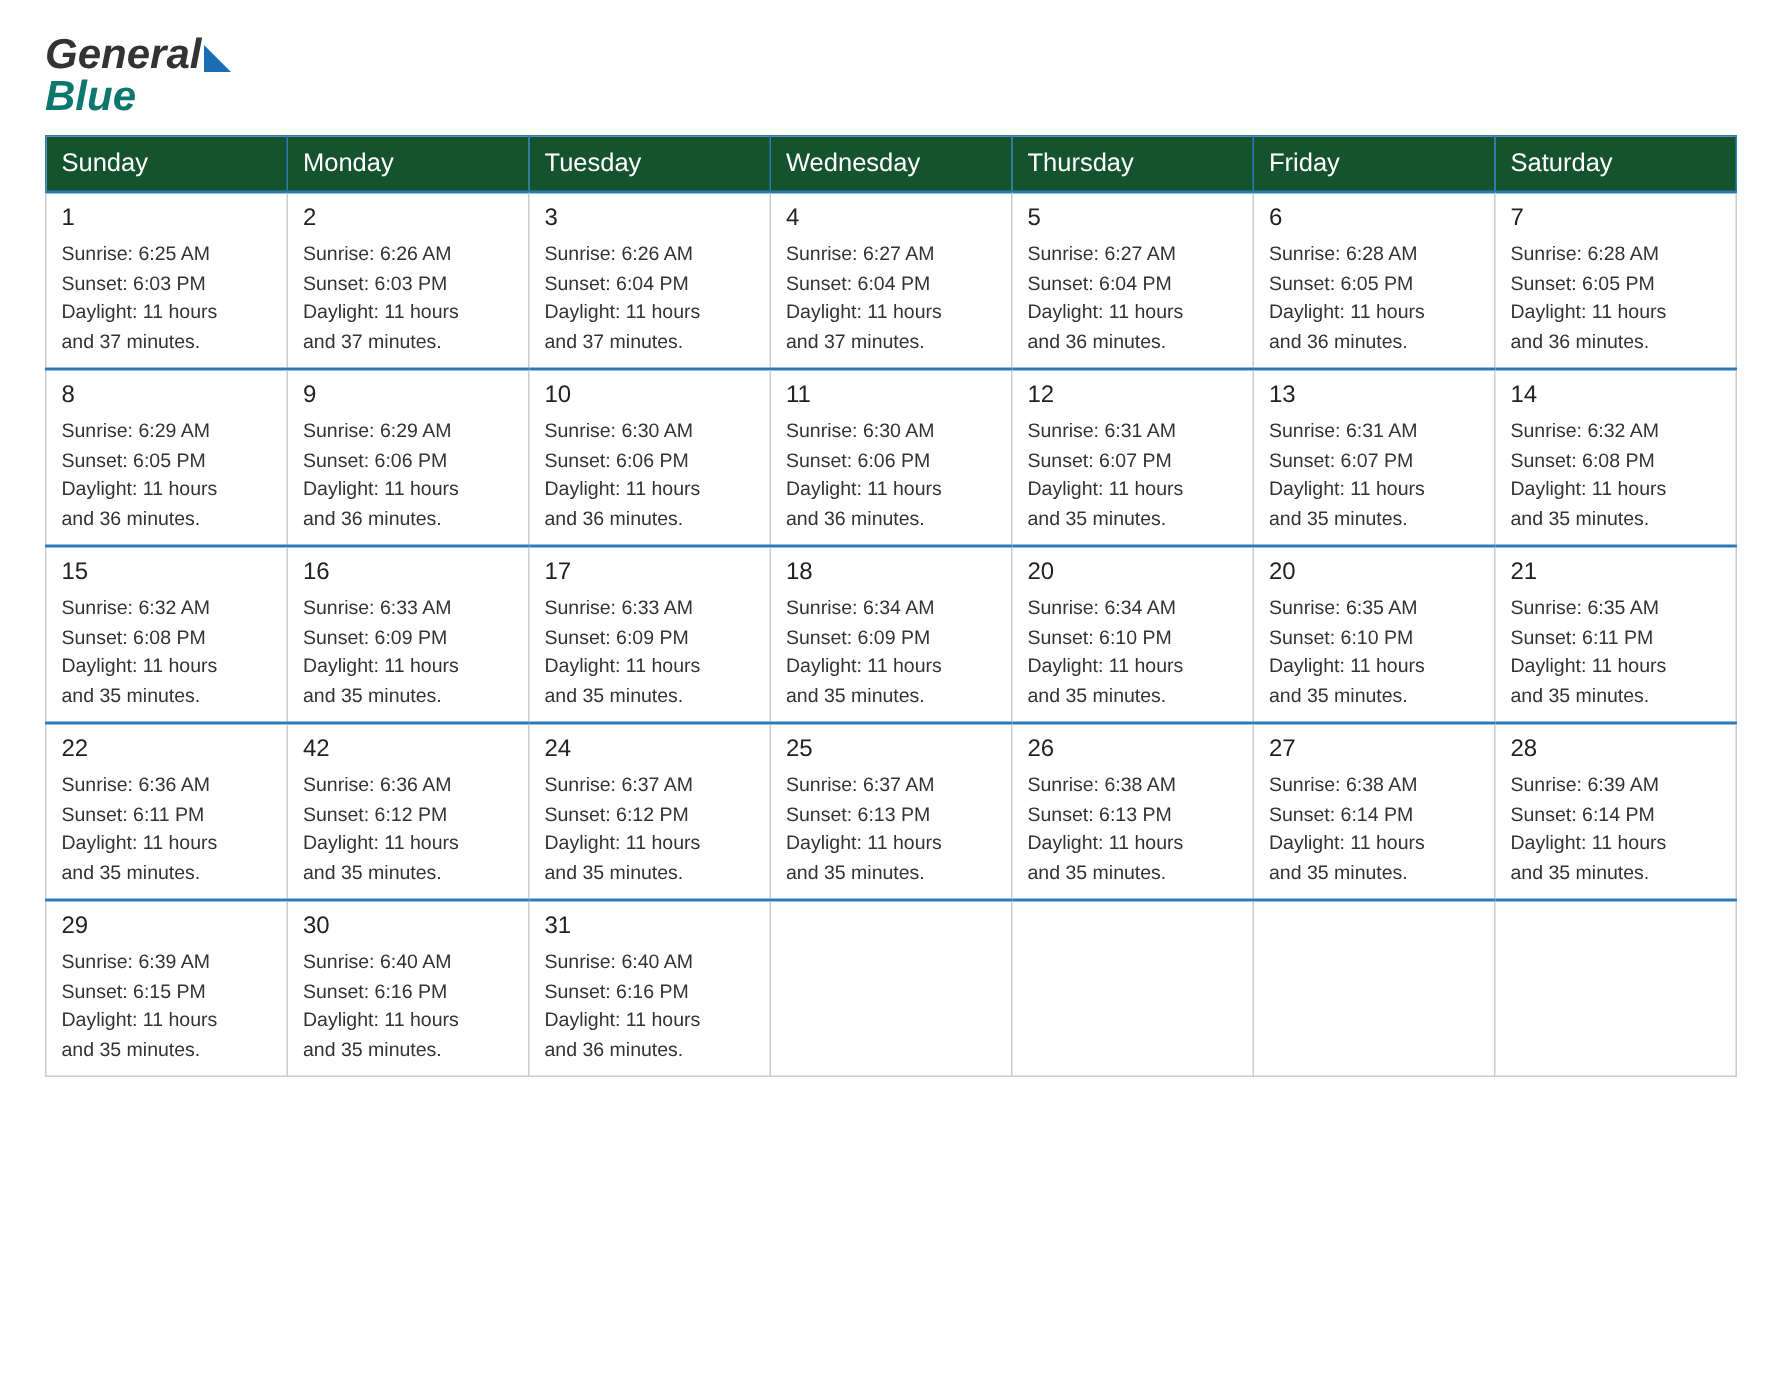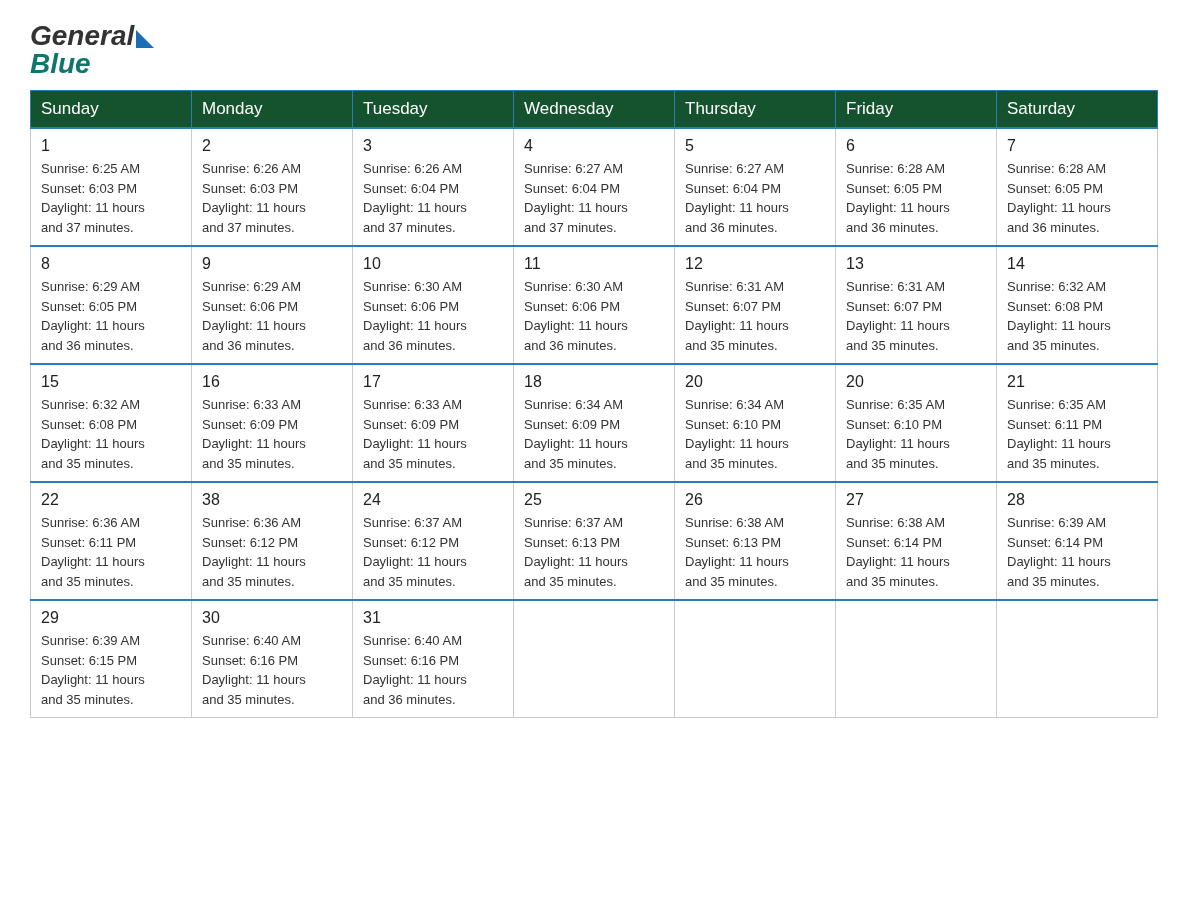--- a/index.html
+++ b/index.html
@@ -228,21 +228,21 @@
         <span class="day-number">21</span>
         <span class="day-info">Sunrise: 6:35 AM<br>Sunset: 6:11 PM<br>Daylight: 11 hours<br>and 35 minutes.</span>
       </td>
       </tr>
       <tr class="week-row">
         <td>
         <span class="day-number">22</span>
         <span class="day-info">Sunrise: 6:36 AM<br>Sunset: 6:11 PM<br>Daylight: 11 hours<br>and 35 minutes.</span>
       </td>
         <td>
-        <span class="day-number">38</span>
+        <span class="day-number">42</span>
         <span class="day-info">Sunrise: 6:36 AM<br>Sunset: 6:12 PM<br>Daylight: 11 hours<br>and 35 minutes.</span>
       </td>
         <td>
         <span class="day-number">24</span>
         <span class="day-info">Sunrise: 6:37 AM<br>Sunset: 6:12 PM<br>Daylight: 11 hours<br>and 35 minutes.</span>
       </td>
         <td>
         <span class="day-number">25</span>
         <span class="day-info">Sunrise: 6:37 AM<br>Sunset: 6:13 PM<br>Daylight: 11 hours<br>and 35 minutes.</span>
       </td>

